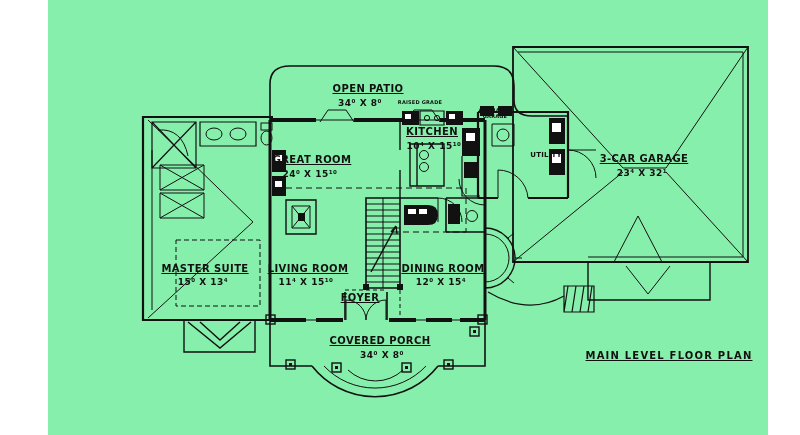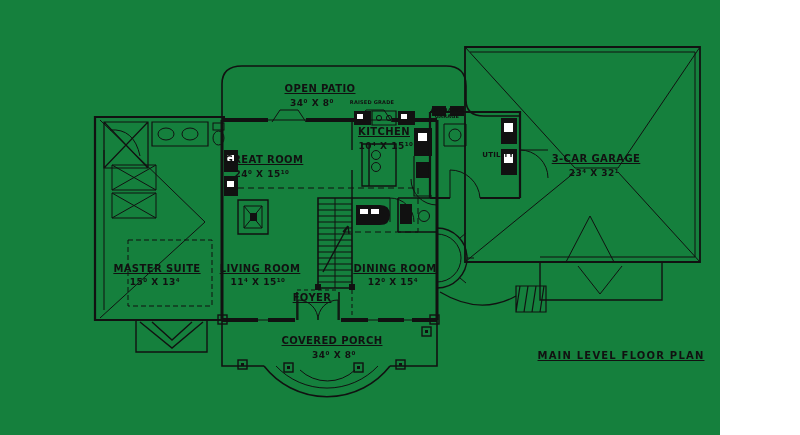--- a/index.html
+++ b/index.html
@@ -1,17 +1,17 @@
 <!DOCTYPE html>
 <html><head>
 <meta charset="utf-8">
 <style>
   html,body{margin:0;padding:0;background:#ffffff;}
-  .stage{position:relative;width:720px;height:435px;background:#15803d;overflow:hidden;
-         font-family:"DejaVu Sans", sans-serif;}
+  .stage{position:relative;width:720px;height:435px;background:#86efac;overflow:hidden;
+         font-family:"DejaVu Sans", sans-serif;margin-left:48px;}
   svg{position:absolute;left:0;top:0;}
   text{fill:#111;font-family:"DejaVu Sans", sans-serif;font-weight:bold;}
   .rt{font-size:10px;letter-spacing:.4px;text-decoration:underline;}
   .dim{font-size:9px;letter-spacing:.5px;}
   .tiny{font-size:5px;letter-spacing:.2px;text-decoration:none;}
   .small{font-size:7px;letter-spacing:.2px;}
   .title{font-size:10px;letter-spacing:1.2px;text-decoration:underline;}
   .w{stroke:#111;fill:none;}
 </style>
 </head>

